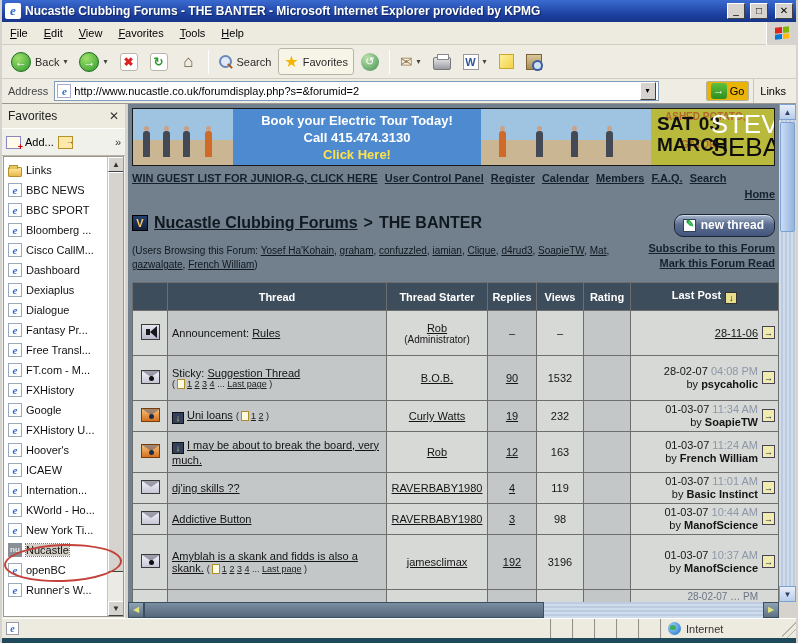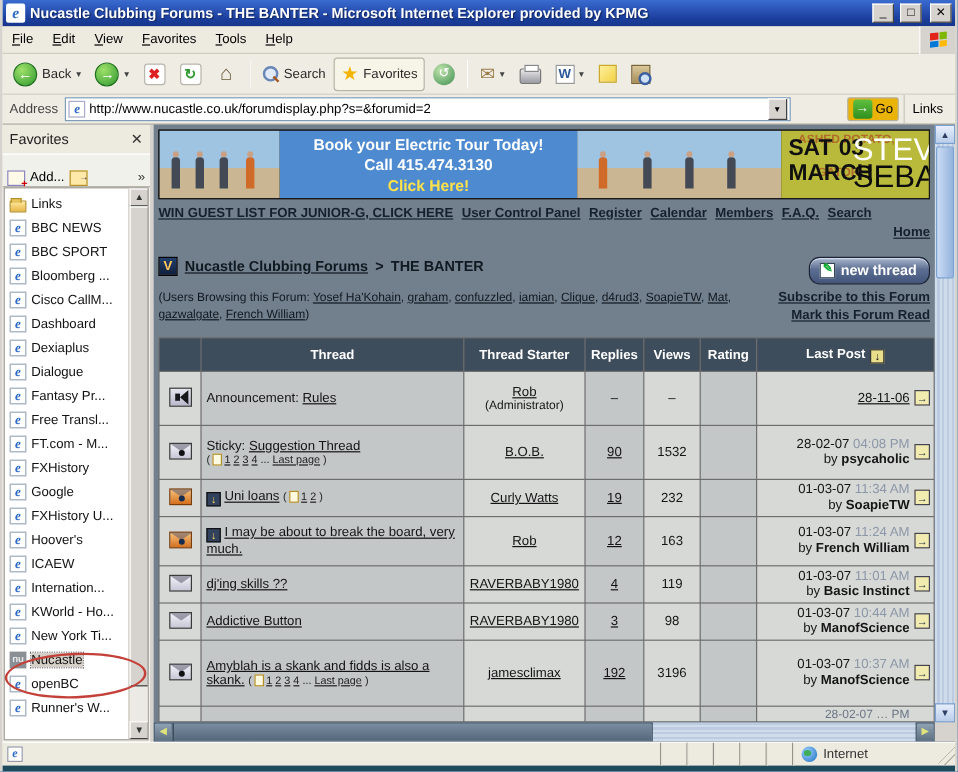--- a/index.html
+++ b/index.html
@@ -71,21 +71,21 @@
   .go-ic::before{content:"\2192";}
   .links-label { padding:0 6px; border-left:1px solid #c9c5ba; height:100%; display:flex; align-items:center; }
 
   
   .main { height:514px; display:flex; position:relative; }
 
   
   .favpanel { width:126px; background:#F1F1EB; border-right:3px solid #D6D3CE; display:flex; flex-direction:column; position:relative; }
   .fav-head { height:24px; display:flex; align-items:center; justify-content:space-between; padding:0 6px; font-size:12px; color:#222; background:#EDEAE0; }
   .fav-close { font-size:12px; color:#333; }
-  .fav-tools { height:25px; border-top:1px solid #fff; border-bottom:1px solid #b9b5aa; display:flex; gap:4px; padding:13px 4px; font-size:11px; }
+  .fav-tools { height:25px; border-top:1px solid #fff; border-bottom:1px solid #b9b5aa; display:flex; align-items:center; gap:4px; padding:13px 4px; font-size:11px; }
   .ft-ic { width:15px; height:13px; background:#fffbe8; border:1px solid #8a86c0; position:relative; }
   .ft-ic::after{ content:"+"; position:absolute; right:-3px; bottom:-4px; color:#c00; font-weight:bold; font-size:9px; }
   .ft-ic2 { width:15px; height:13px; background:#ffe9a8; border:1px solid #b5922a; position:relative; }
   .ft-ic2::after{ content:"\2192"; position:absolute; right:-2px; top:0px; color:#335; font-size:8px; }
   .fav-chevron { margin-left:auto; font-size:11px; color:#333; }
   .fav-list { flex:1; background:#fff; border:1px solid #9b9890; margin:0 1px 1px 1px; position:relative; overflow:hidden; padding:3px 0 0 4px; }
   .fav-item { display:flex; align-items:center; gap:4px; height:20px; font-size:11px; color:#111; white-space:nowrap; }
   .fav-item.selected .fav-label { background:#d4d0c8; outline:1px dotted #777; }
   .fi { width:14px; height:14px; flex:0 0 14px; }
   .fi.ie { background:#fff; border:1px solid #9ab; color:#2E6BC8; font:italic bold 11px "Liberation Serif",serif; text-align:center; line-height:12px; }
@@ -130,21 +130,21 @@
 
   
   .navlinks { margin-top:5px; font-size:11px; font-weight:bold; color:#15202E; line-height:15px; }
   .navlinks a, .page-link { color:#15202E; text-decoration:underline; cursor:pointer; }
   .nav-sep { display:inline-block; width:4px; }
   .nav-home { text-align:right; margin-top:1px; }
 
   
   .crumb-row { display:flex; margin-top:12px; align-items:flex-start; }
   .crumb-left { flex:1; }
-  .crumb { display:flex; align-items:center; gap:6px; font-size:12px; font-weight:bold; color:#101820; }
+  .crumb { display:flex; align-items:center; gap:6px; font-size:16px; font-weight:bold; color:#101820; }
   .vb-ic { width:16px; height:16px; background:linear-gradient(#23406e,#101f3a); border:1px solid #000; color:#FFC95E; font-size:11px; font-weight:bold; text-align:center; line-height:15px; }
   .vb-ic::before{content:"V";}
   .crumb .forum-link { text-decoration:underline; }
   .browsing { margin-top:12px; font-size:10px; color:#101820; line-height:14px; max-width:480px; }
   .browsing .u { text-decoration:underline; cursor:pointer; }
   .crumb-right { width:160px; text-align:right; }
   .newthread { display:inline-flex; align-items:center; gap:5px; background:linear-gradient(180deg,#aab8cd,#5c6e92 45%,#43557a); border:1px solid #1c2436; border-radius:9px; padding:3px 10px 4px 8px; color:#fff; font-weight:bold; font-size:12px; box-shadow:inset 0 1px 0 #cdd8e8; cursor:pointer; }
   .nt-ic { width:13px; height:13px; background:#fff; border:1px solid #345; position:relative; }
   .nt-ic::after { content:"\270E"; position:absolute; font-size:10px; left:2px; top:-2px; color:#1a3; }
   .sub-links { margin-top:4px; font-size:11px; font-weight:bold; color:#15202E; line-height:15px; }

